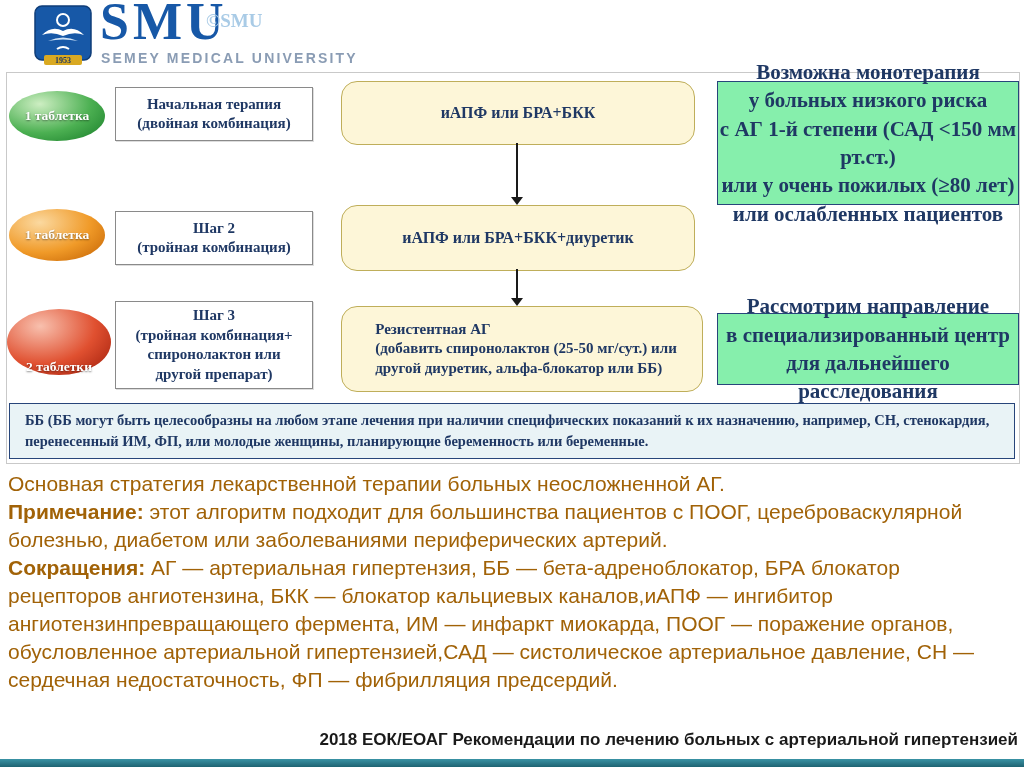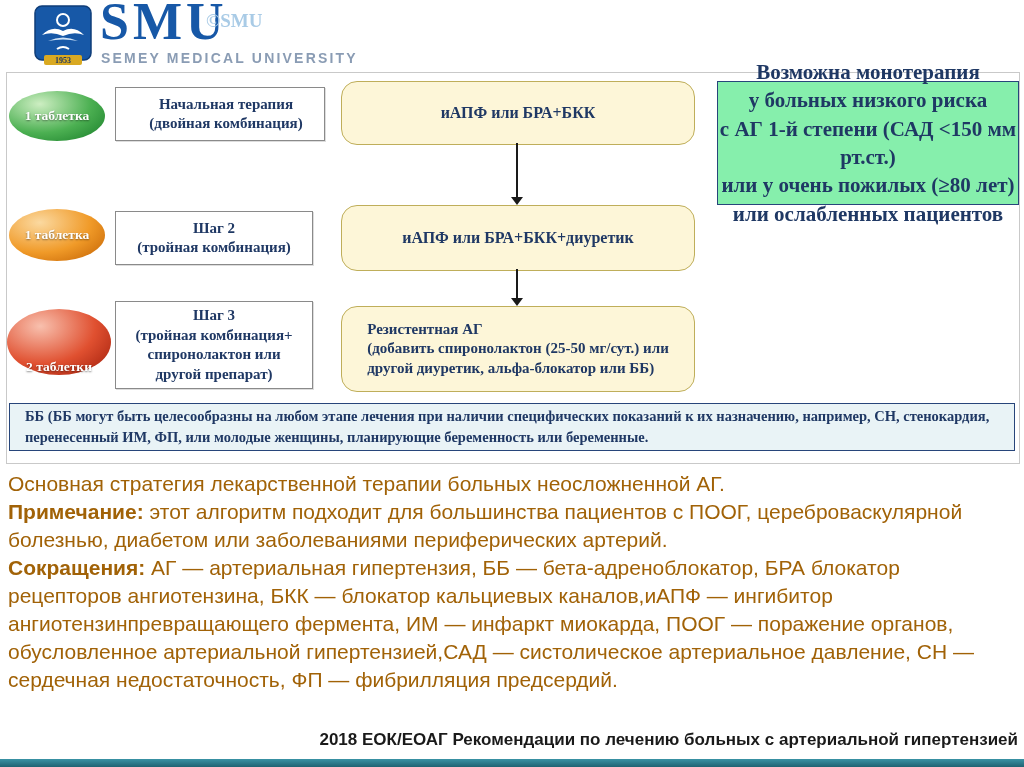--- a/index.html
+++ b/index.html
@@ -20,21 +20,21 @@
     color:#fff;font-weight:bold;font-size:13.5px;text-shadow:0 1px 2px rgba(0,0,0,.45);}
   .pill-green{background:radial-gradient(ellipse at 32% 26%,#cdeec2 0%,#4cb052 55%,#157a26 100%);}
   .pill-orange{background:radial-gradient(ellipse at 32% 26%,#fbd9a0 0%,#f09a28 55%,#c05e00 100%);}
   .pill-red{background:radial-gradient(ellipse at 32% 26%,#f8c0ae 0%,#e05030 55%,#9c1a08 100%);}
   .stepbox{position:absolute;background:#fff;border:1px solid #8a8a8a;display:flex;
     align-items:center;justify-content:center;text-align:center;font-weight:bold;font-size:15px;
     line-height:1.3;box-shadow:1px 1px 0 #ddd;}
   .therapybox{position:absolute;background:#fdf6d8;border:1.5px solid #bfae5a;border-radius:16px;
     display:flex;align-items:center;justify-content:center;text-align:left;font-weight:bold;
     font-size:16px;line-height:1.3;}
-  .therapybox.small{font-size:15px;}
+  .therapybox.small{font-size:15px;padding-left:8px;}
   .sidebox{position:absolute;background:#86efac;border:1.2px solid #27457a;display:flex;
     align-items:center;justify-content:center;text-align:center;font-weight:bold;font-size:21px;
     line-height:1.35;}
   .footnotebox{position:absolute;background:#e9f3f6;border:1.2px solid #27457a;
     font-weight:bold;font-size:14.5px;line-height:1.45;padding:5px 10px;box-sizing:border-box;
     display:flex;align-items:center;text-align:left;}
   .varrow{position:absolute;width:2px;background:#1a1a1a;}
   .varrow::after{content:"";position:absolute;left:50%;bottom:-8px;transform:translateX(-50%);
     border:6px solid transparent;border-top:8px solid #1a1a1a;border-bottom:0;}
   .ml{white-space:pre-line;}
@@ -67,21 +67,21 @@
   <div class="logo-acronym">SMU</div>
   <div class="watermark">©SMU</div>
   <div class="logo-subtitle">SEMEY MEDICAL UNIVERSITY</div>
 </div>
 
 <div id="diagram">
 
   <div class="pill pill-green" style="left:2px;top:18px;width:96px;height:50px;">
     <span>1 таблетка</span>
   </div>
-  <div class="stepbox ml" style="left:108px;top:14px;width:196px;height:52px;padding-left:12px;">Начальная терапия
+  <div class="stepbox ml" style="left:108px;top:14px;width:196px;height:52px;">Начальная терапия
 (двойная комбинация)</div>
   <div class="therapybox ml" style="left:334px;top:8px;width:352px;height:62px;">иАПФ или БРА+БКК</div>
   <div class="sidebox ml" style="left:710px;top:8px;width:300px;height:122px;">Возможна монотерапия
 у больных низкого риска
 с АГ 1-й степени (САД &lt;150 мм рт.ст.)
 или у очень пожилых (≥80 лет)
 или ослабленных пациентов</div>
 
   <div class="varrow" style="left:509px;top:70px;height:54px;"></div>
 
@@ -97,22 +97,25 @@
   <div class="pill pill-red" style="left:0px;top:236px;width:104px;height:66px;align-items:flex-end;">
     <span>2 таблетки</span>
   </div>
   <div class="stepbox ml" style="left:108px;top:228px;width:196px;height:86px;">Шаг 3
 (тройная комбинация+
 спиронолактон или
 другой препарат)</div>
   <div class="therapybox small ml" style="left:334px;top:233px;width:352px;height:84px;">Резистентная АГ
 (добавить спиронолактон (25-50 мг/сут.) или
 другой диуретик, альфа-блокатор или ББ)</div>
+  <div class="sidebox ml" style="left:710px;top:240px;width:300px;height:70px;">Рассмотрим направление
+в специализированный центр
+для дальнейшего расследования</div>
 
-  <div class="footnotebox" style="left:2px;top:330px;width:1006px;height:48px;padding-left:15px;">ББ (ББ могут быть целесообразны на любом этапе лечения при наличии специфических показаний к их назначению, например, СН, стенокардия, перенесенный ИМ, ФП, или молодые женщины, планирующие беременность или беременные.</div>
+  <div class="footnotebox" style="left:2px;top:330px;width:1006px;height:56px;padding-left:15px;">ББ (ББ могут быть целесообразны на любом этапе лечения при наличии специфических показаний к их назначению, например, СН, стенокардия, перенесенный ИМ, ФП, или молодые женщины, планирующие беременность или беременные.</div>
 </div>
 
 <div id="bodytext">
   <p><span>Основная стратегия лекарственной терапии больных неосложненной АГ.</span></p>
   <p><span class="b">Примечание:</span><span> этот алгоритм подходит для большинства пациентов с ПООГ, цереброваскулярной болезнью, диабетом или заболеваниями периферических артерий.</span></p>
   <p><span class="b">Сокращения:</span><span> АГ — артериальная гипертензия, ББ — бета-адреноблокатор, БРА блокатор рецепторов ангиотензина, БКК — блокатор кальциевых каналов,иАПФ — ингибитор ангиотензинпревращающего фермента, ИМ — инфаркт миокарда, ПООГ — поражение органов, обусловленное артериальной гипертензией,САД — систолическое артериальное давление, СН — сердечная недостаточность, ФП — фибрилляция предсердий.</span></p>
 </div>
 
 <div id="footer">2018 ЕОК/ЕОАГ Рекомендации по лечению больных с артериальной гипертензией</div>
 <div id="bottombar"></div>

